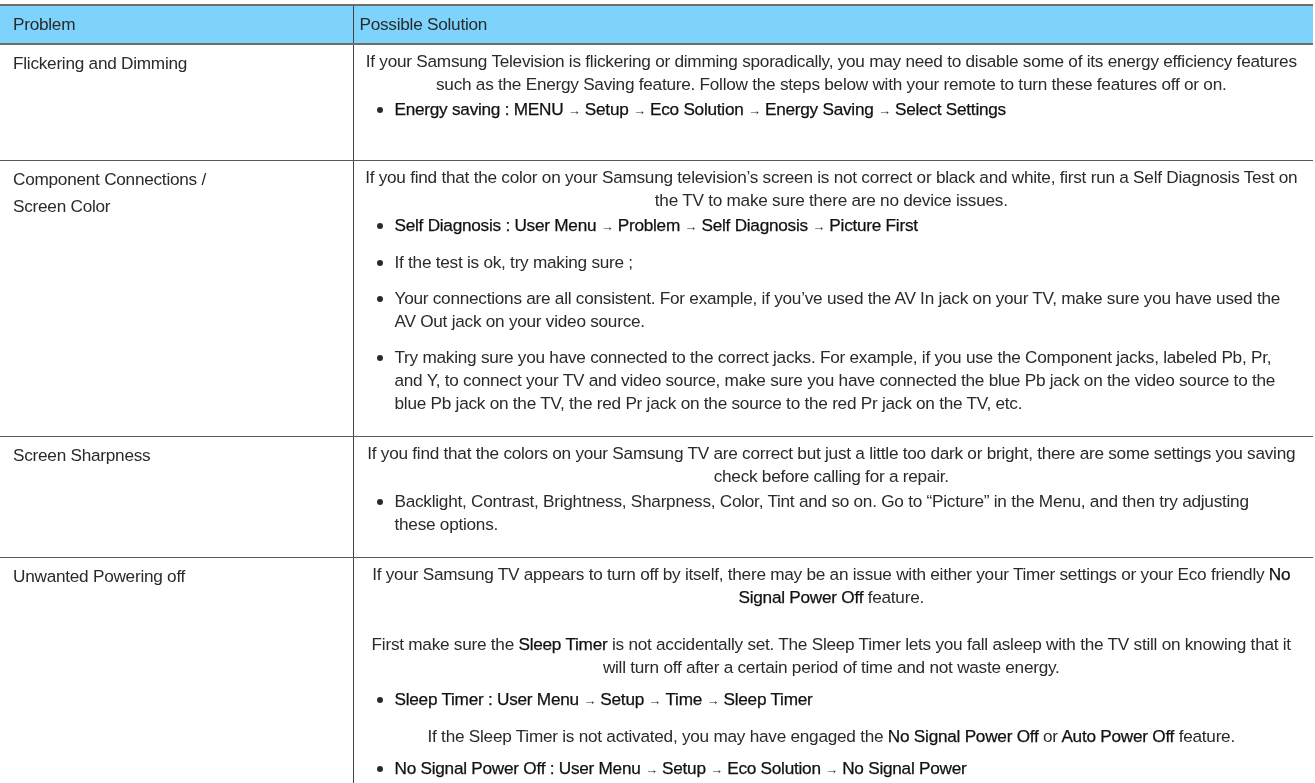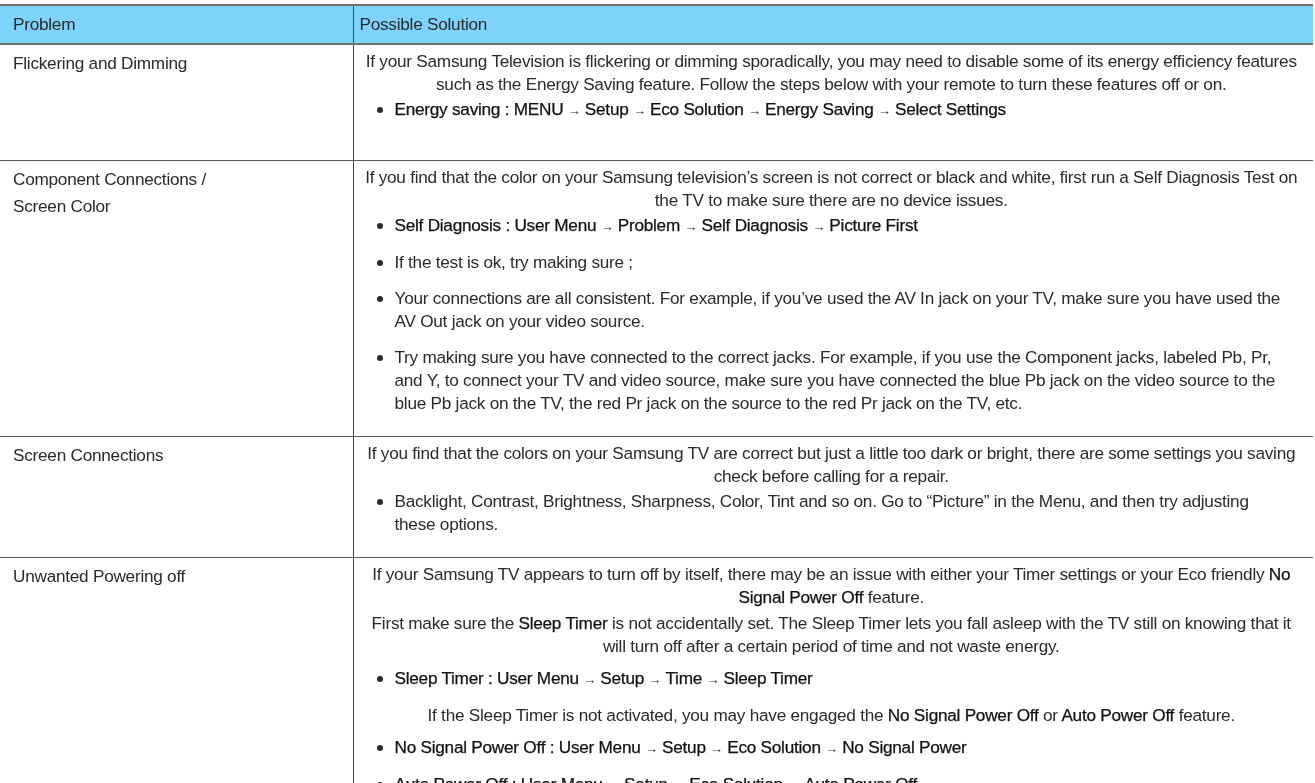--- a/index.html
+++ b/index.html
@@ -33,21 +33,21 @@
     table.trouble thead th + th { border-left: 1px solid #444; padding-left: 6px; }
     table.trouble tbody td {
       vertical-align: top;
       border-bottom: 1.5px solid #5a5a5a;
       padding: 5px 10px 8px 13px;
       line-height: 23px;
     }
     table.trouble tbody td.sol { border-left: 1px solid #444; padding-left: 28px; padding-right: 14px; }
     td.prob div { line-height: 28px; margin-top: -1px; }
     .para { margin: 0 0 0 -18px; text-align: center; }
-    .para + .para { margin-top: 3px; }
+    .para + .para { margin-top: 24px; }
     .bullet { position: relative; margin: 13px; }
     .bullet::before {
       content: ""; position: absolute; left: -18px; top: 9px;
       width: 6px; height: 6px; border-radius: 50%; background: #2a2a2a;
     }
     .gap-s { margin-top: 2px; }
     .gap-m { margin-top: 9px; }
     .b { font-weight: normal; color: #111; -webkit-text-stroke: 0.25px #111; }
     .arrow { font-size: 13px; padding: 0 1px; }
     tr.r1 td { height: 102px; }
@@ -91,21 +91,21 @@
           <p class="para">If you find that the color on your Samsung television’s screen is not correct or black and white, first run a Self Diagnosis Test on the TV to make sure there are no device issues.</p>
           <p class="bullet gap-s"><span class="b">Self Diagnosis</span><span class="b"> : </span><span class="b">User Menu</span><span class="arrow"> → </span><span class="b">Problem</span><span class="arrow"> → </span><span class="b">Self Diagnosis</span><span class="arrow"> → </span><span class="b">Picture First</span></p>
           <p class="bullet gap-m">If the test is ok, try making sure ;</p>
           <p class="bullet gap-m">Your connections are all consistent. For example, if you’ve used the AV In jack on your TV, make sure you have used the AV Out jack on your video source.</p>
           <p class="bullet gap-m">Try making sure you have connected to the correct jacks. For example, if you use the Component jacks, labeled Pb, Pr, and Y, to connect your TV and video source, make sure you have connected the blue Pb jack on the video source to the blue Pb jack on the TV, the red Pr jack on the source to the red Pr jack on the TV, etc.</p>
         </td>
       </tr>
 
       <tr class="r3">
         <td class="prob">
-          <div>Screen Connections</div>
+          <div>Screen Sharpness</div>
         </td>
         <td class="sol">
           <p class="para">If you find that the colors on your Samsung TV are correct but just a little too dark or bright, there are some settings you saving check before calling for a repair.</p>
           <p class="bullet gap-s">Backlight, Contrast, Brightness, Sharpness, Color, Tint and so on. Go  to “Picture” in the Menu, and then try adjusting these options.</p>
         </td>
       </tr>
 
       <tr class="r4">
         <td class="prob">
           <div>Unwanted Powering off</div>

